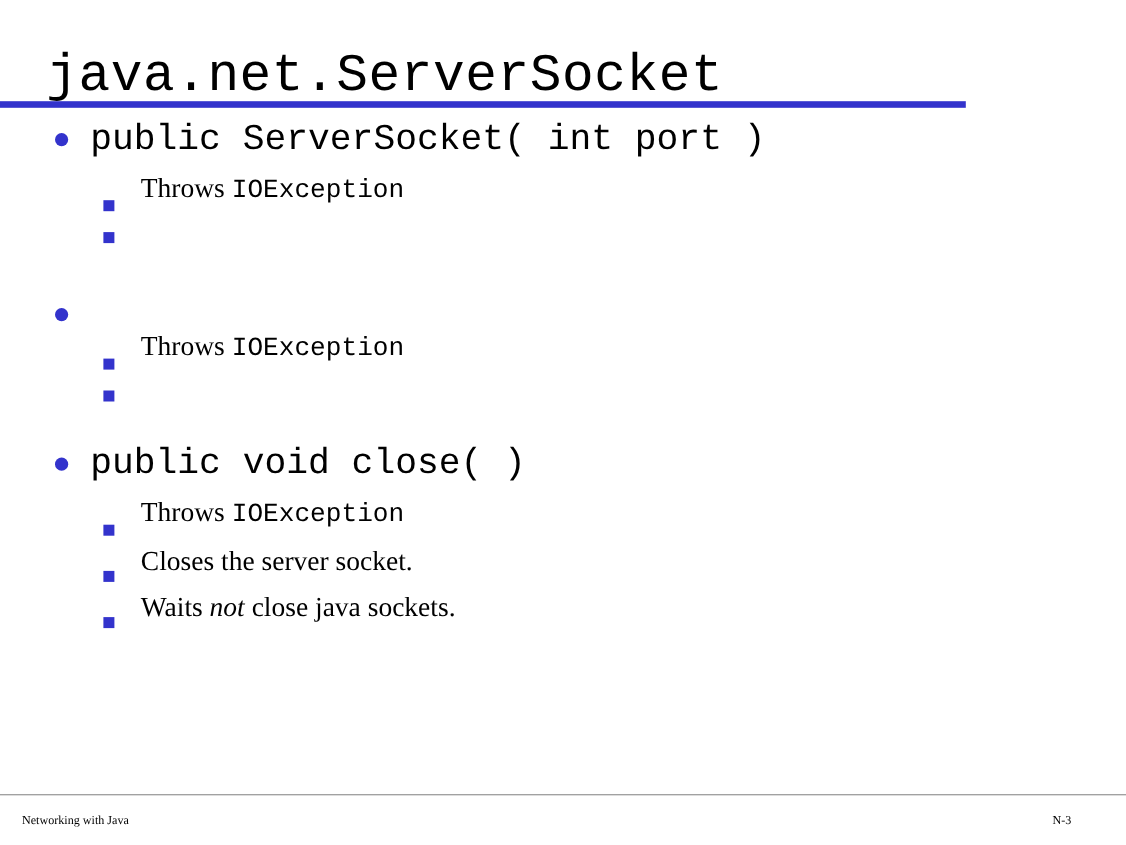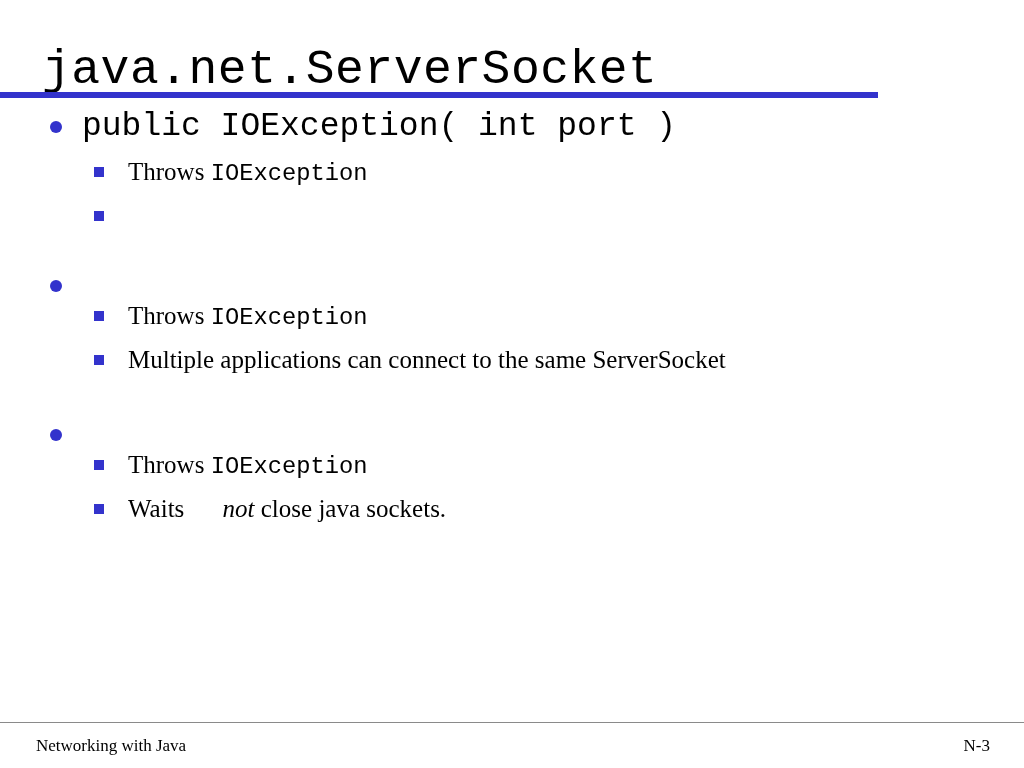--- a/index.html
+++ b/index.html
@@ -64,106 +64,110 @@
   .heading-text {
     margin-left: 20px;
     font-family: "Liberation Mono", "DejaVu Sans Mono", monospace;
     font-size: 33px;
     line-height: 42px;
     white-space: nowrap;
   }
 
   .sub-item {
     display: flex;
-    align-items: flex-start;
+    align-items: flex-end;
     margin-top: 6px;
   }
   .square-bullet {
     flex: none;
     width: 10px;
     height: 10px;
     background: #3333CC;
     margin: 13px 0 0 52px;
   }
   .sub-text {
     margin-left: 24px;
     font-size: 25px;
     line-height: 36px;
     max-width: 812px;
   }
 
   .mn {
     font-family: "Liberation Mono", "DejaVu Sans Mono", monospace;
     font-size: 0.95em;
   }
-  .it { font-style: italic; margin-left: 32px; }
+  .it { font-style: italic; }
 
   
   .footer-divider {
     position: absolute;
     left: 0;
     top: 722px;
     width: 1024px;
     height: 1px;
     background: #8a8a8a;
   }
   .footer {
     position: absolute;
-    left: 36px;
+    left: 20px;
     top: 736px;
     width: 954px;
     display: flex;
     justify-content: space-between;
-    font-size: 17px;
+    font-size: 11px;
     line-height: 20px;
   }
 </style>
 </head>
 <body>
 
 <h1 class="slide-title">java.net.ServerSocket</h1>
 <div class="title-rule"></div>
 
 <div class="content">
 
   <div class="bullet-group g1">
     <div class="heading-row">
       <span class="dot-bullet"></span>
-      <span class="heading-text">public IOException( int port )</span>
+      <span class="heading-text">public ServerSocket( int port )</span>
     </div>
     <div class="sub-item">
       <span class="square-bullet"></span>
       <span class="sub-text"><span class="sf">Throws </span><span class="mn">IOException</span></span>
     </div>
     <div class="sub-item">
       <span class="square-bullet"></span>
     </div>
   </div>
 
   <div class="bullet-group g2">
     <div class="heading-row">
       <span class="dot-bullet"></span>
     </div>
     <div class="sub-item">
       <span class="square-bullet"></span>
       <span class="sub-text"><span class="sf">Throws </span><span class="mn">IOException</span></span>
     </div>
     <div class="sub-item">
       <span class="square-bullet"></span>
-      <span class="sub-text"><span class="sf">Multiple applications can connect to the same ServerSocket</span></span>
     </div>
   </div>
 
   <div class="bullet-group g3">
     <div class="heading-row">
       <span class="dot-bullet"></span>
+      <span class="heading-text">public void close( )</span>
     </div>
     <div class="sub-item">
       <span class="square-bullet"></span>
       <span class="sub-text"><span class="sf">Throws </span><span class="mn">IOException</span></span>
+    </div>
+    <div class="sub-item">
+      <span class="square-bullet"></span>
+      <span class="sub-text"><span class="sf">Closes the server socket.</span></span>
     </div>
     <div class="sub-item">
       <span class="square-bullet"></span>
       <span class="sub-text"><span class="sf">Waits </span><span class="it">not</span><span class="sf"> close java sockets.</span></span>
     </div>
   </div>
 
 </div>
 
 <div class="footer-divider"></div>

